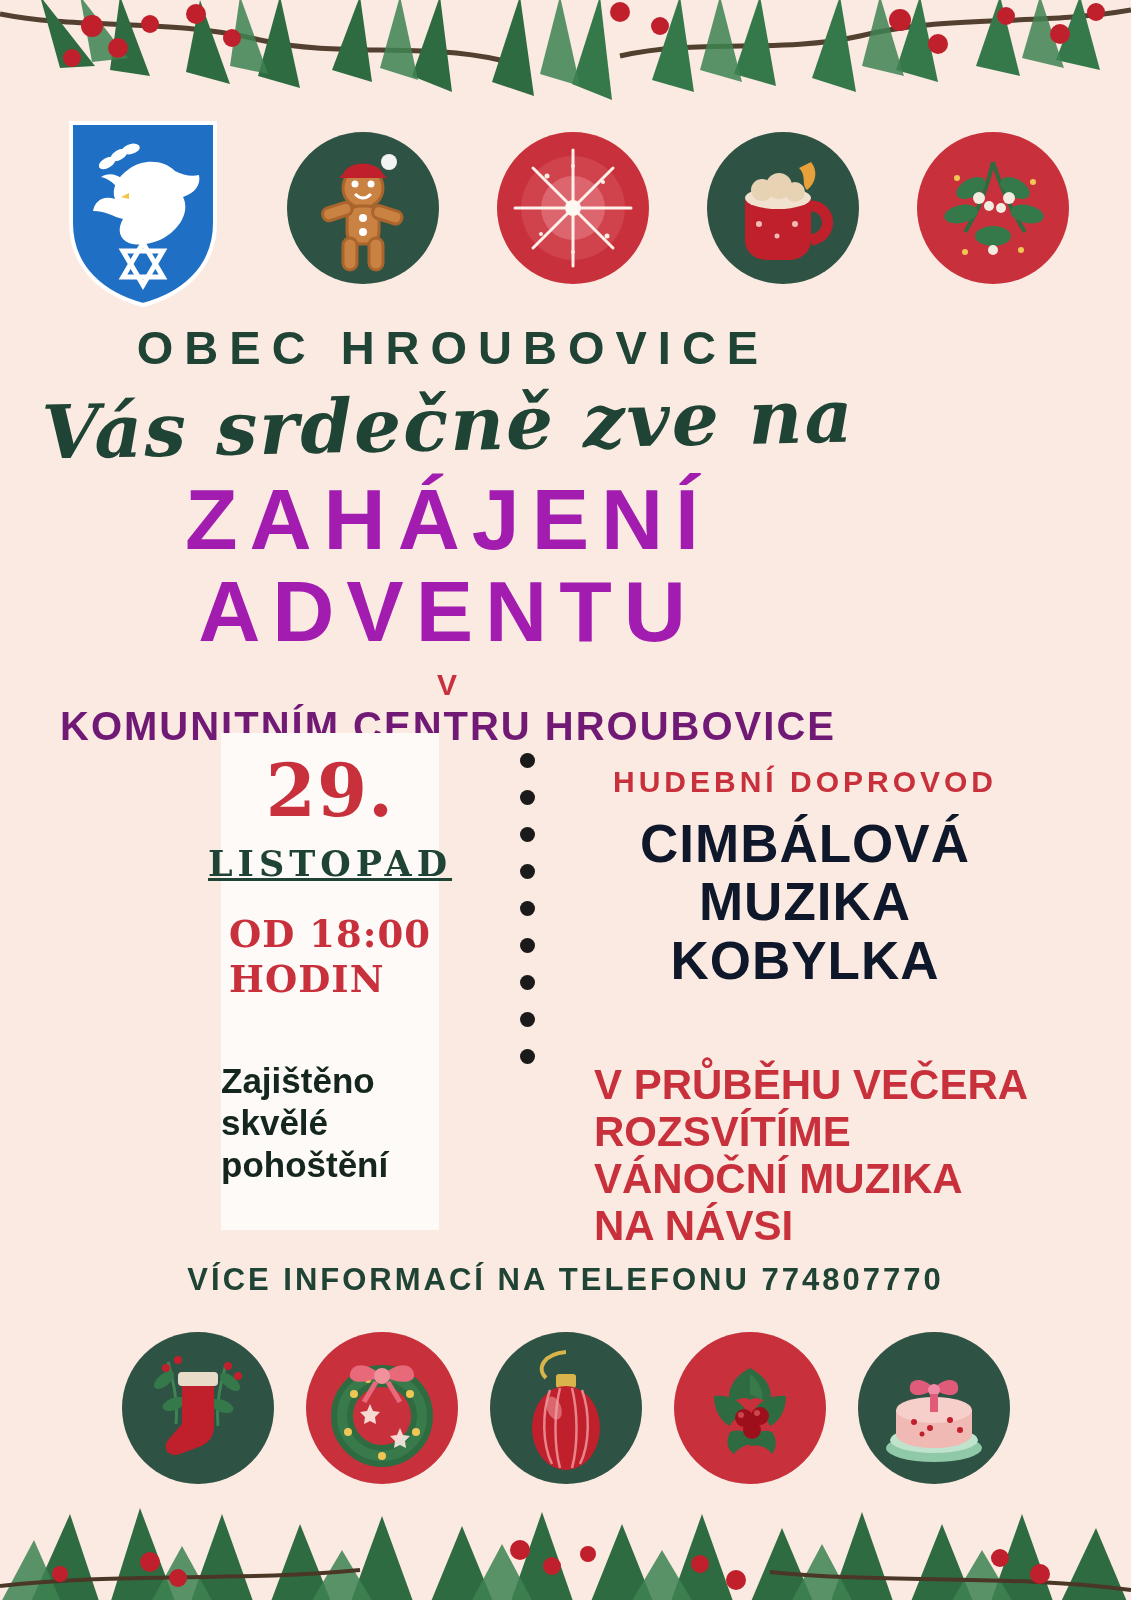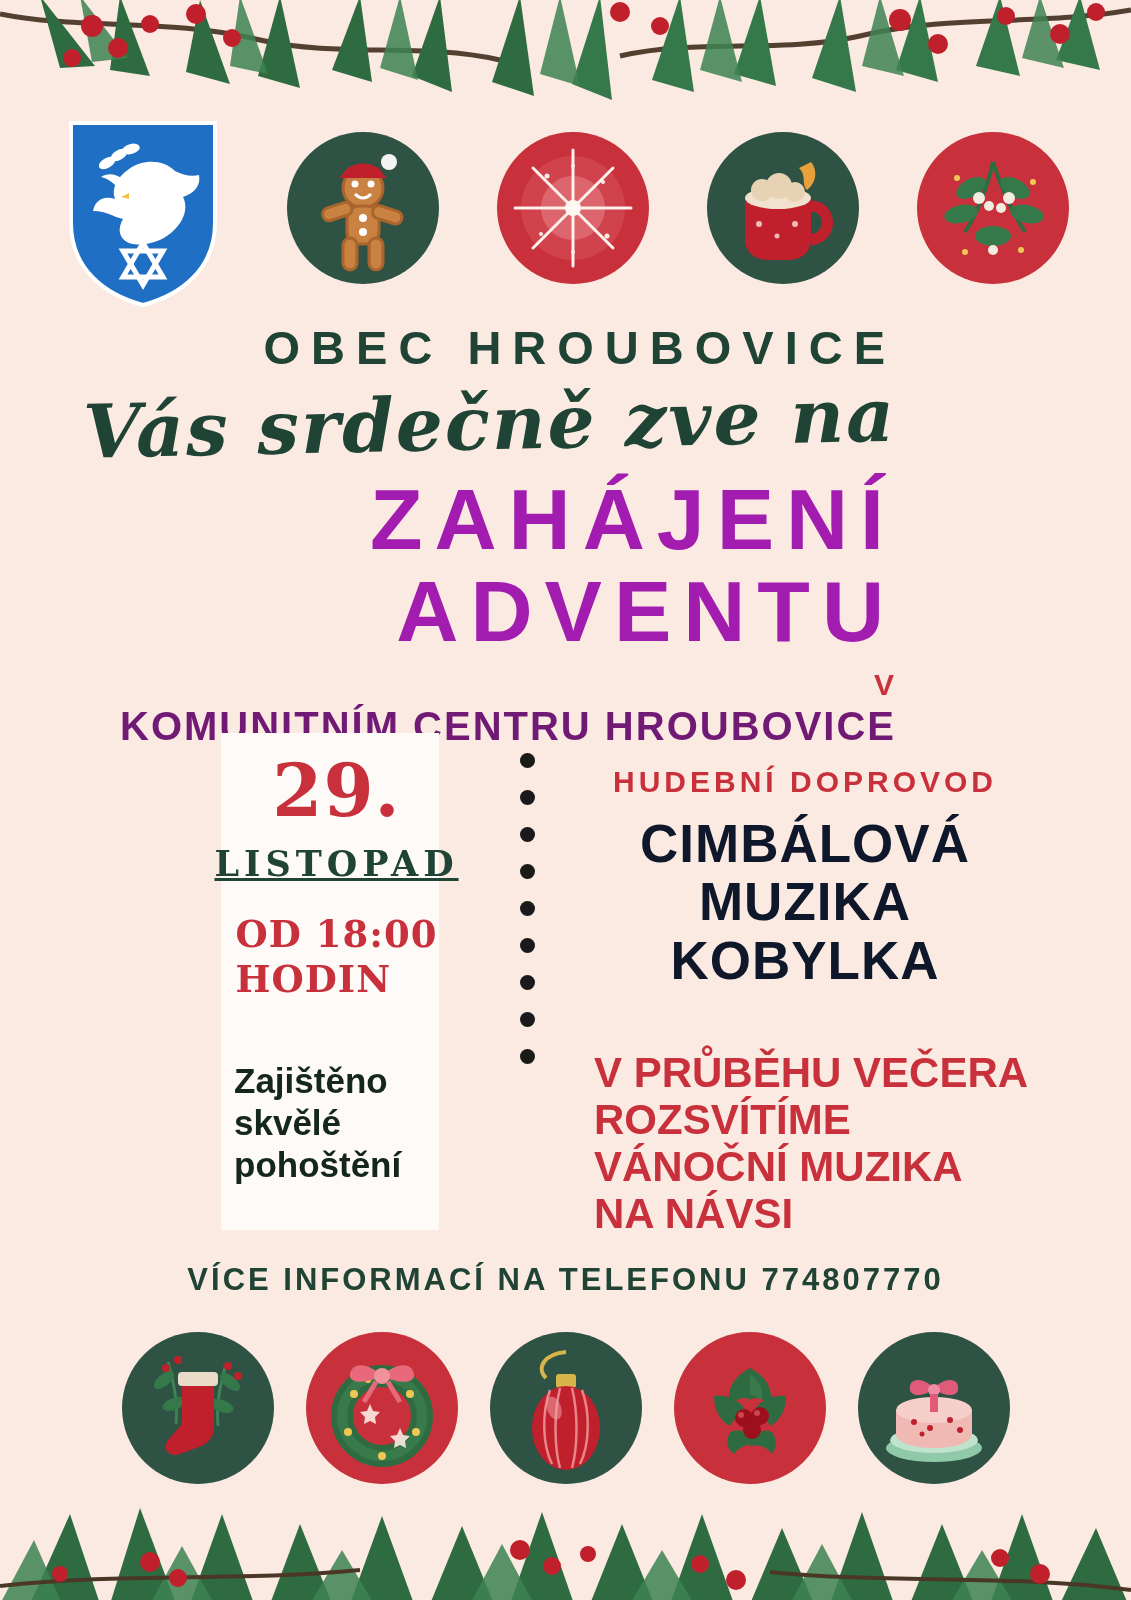--- a/index.html
+++ b/index.html
@@ -73,21 +73,21 @@
     position: relative;
     top: 6px;
   }
 
   
   .content {
     position: absolute;
     top: 300px;
     left: 0;
     width: 896px;
-    text-align: right;
+    text-align: center;
   }
   .obec {
     font-family: "Liberation Sans", sans-serif;
     font-weight: 700;
     font-size: 47px;
     letter-spacing: 11px;
     color: #1f4334;
     margin: 20px 0 0 0;
     padding-left: 10px;
   }
@@ -142,21 +142,20 @@
     left: 221px;
     top: 0;
     width: 218px;
     height: 497px;
     background: #fdfaf7;
     display: flex;
     flex-direction: column;
     align-items: center;
     padding-top: 22px;
     box-sizing: border-box;
-    padding-left: 13px;
   }
   .day {
     font-family: "DejaVu Serif", serif;
     font-weight: 700;
     font-size: 72px;
     color: #c8313c;
     letter-spacing: 1px;
     line-height: 1;
   }
   .month {
@@ -231,21 +230,21 @@
     font-size: 42px;
     color: #c8313c;
     line-height: 1.12;
     margin: 0;
     text-align: left;
     padding-left: 24px;
   }
   .evening-wrap {
     position: absolute;
     left: 570px;
-    top: 316px;
+    top: 328px;
     width: 480px;
   }
 
   .phone {
     position: absolute;
     top: 1262px;
     left: 0;
     width: 1131px;
     text-align: center;
     font-family: "Liberation Sans", sans-serif;

